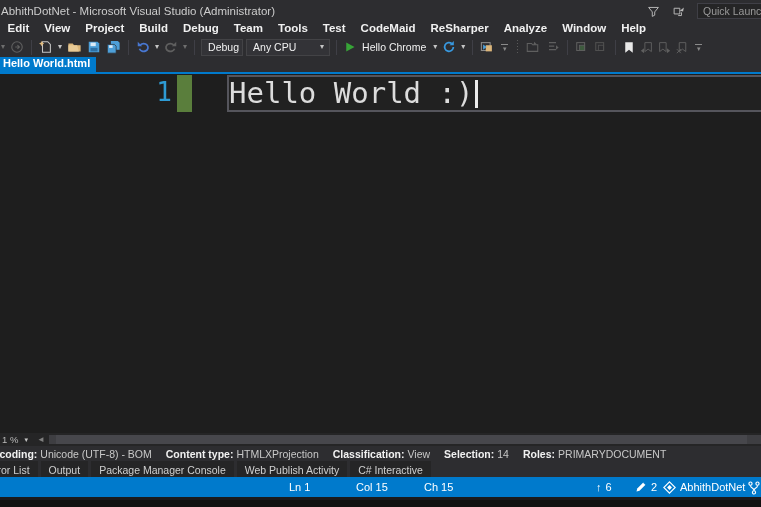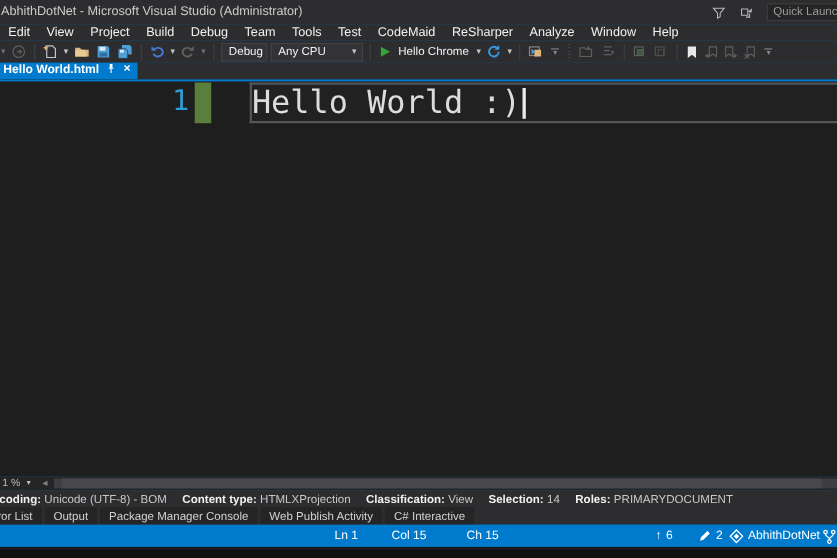--- a/index.html
+++ b/index.html
@@ -1,52 +1,52 @@
 <!DOCTYPE html>
 <html><head>
 <meta charset="utf-8">
 <style>
   * { margin:0; padding:0; box-sizing:border-box; }
   html,body { background:#111; }
   .window {
     position:relative; width:761px; height:500px; overflow:hidden;
-    background:#0369a1; font-family:"Liberation Sans", sans-serif;
+    background:#c4b5fd; font-family:"Liberation Sans", sans-serif;
     display:flex; flex-direction:column; color:#F1F1F1;
     -webkit-font-smoothing:antialiased;
   }
   
   .title-bar { height:22px; flex:0 0 22px; display:flex; align-items:center; background:#2D2D30; position:relative; }
   .title-text { font-size:11.5px; color:#CCCCCC; margin-left:1px; white-space:nowrap; }
   .title-right { position:absolute; right:0; top:0; height:22px; display:flex; align-items:center; gap:10px; }
   .tb-icon { width:16px; height:16px; display:flex; align-items:center; justify-content:center; }
   .quick-launch { width:70px; height:16px; background:#252526; border:1px solid #3F3F46; overflow:hidden;
     display:flex; align-items:center; padding-left:5px; margin-right:-6px; }
   .quick-launch span { font-size:10.5px; color:#999; white-space:nowrap; }
   
-  .menu-bar { height:15px; flex:0 0 15px; display:flex; align-items:center; background:#2D2D30; }
+  .menu-bar { height:15px; flex:0 0 15px; display:flex; background:#2D2D30;font-weight:bold; }
   .menu-item { font-size:11.5px; color:#F1F1F1; padding:0 7.5px; white-space:nowrap; cursor:default; }
   
   .toolbar { height:20px; flex:0 0 20px; display:flex; align-items:center; background:#2D2D30; gap:3px; padding-left:0; }
   .t-btn { height:18px; display:flex; align-items:center; justify-content:center; padding:0 1px; }
   .t-sep { width:1px; height:15px; background:#3F3F46; margin:0 3px; flex:0 0 1px; }
   .t-dots { width:4px; height:15px; margin:0 2px;
     background-image:repeating-linear-gradient(#5A5A5A 0 1px, transparent 1px 3px); background-size:1px 100%; background-repeat:no-repeat; background-position:center; }
   .caret { font-size:8px; color:#C5C5C5; line-height:1; padding:0 1px; }
   .caret.dim { color:#6E6E6E; }
   .combo { height:17px; background:#333337; border:1px solid #434346; display:flex; align-items:center;
     justify-content:space-between; font-size:10.5px; color:#F1F1F1; padding:0 4px 0 6px; }
   .combo .caret { margin-left:6px; }
   .run-label { font-size:10.5px; color:#F1F1F1; margin:0 3px 0 2px; white-space:nowrap; }
   .overflow-chev { display:flex; flex-direction:column; align-items:center; line-height:3px; margin:0 2px; }
   .overflow-chev i { display:block; width:7px; height:1px; background:#8A8A8A; margin-bottom:2px; }
   .overflow-chev span { font-size:7px; color:#8A8A8A; }
   
   .tab-strip { height:15px; flex:0 0 15px; background:#2D2D30; display:flex; align-items:flex-end; }
-  .doc-tab { height:15px; background:#007ACC; color:#FFFFFF; display:flex; align-items:flex-start;
-    padding:0 6px 0 3px; gap:6px; margin-left:0; }
+  .doc-tab { height:15px; background:#007ACC; color:#FFFFFF; display:flex; align-items:flex-end;
+    padding:0 6px 0 3px; gap:6px; margin-left:0;flex-direction:column; }
   .doc-tab .tab-label { font-size:11px; font-weight:bold; white-space:nowrap; }
   .doc-tab .close-x { font-size:11px; font-weight:bold; color:#FFF; line-height:1; }
   
   .editor { position:relative; flex:1 1 auto; background:#1E1E1E; overflow:hidden; }
   .accent-line { position:absolute; top:0; left:0; right:0; height:2px; background:#007ACC; }
   .line-number { position:absolute; left:148px; top:7px; width:24px; text-align:right;
     font-family:"DejaVu Sans Mono", monospace; font-size:26px; color:#2E9BD4; line-height:1; }
   .change-bar { position:absolute; left:177px; top:3px; width:15px; height:37px; background:#5A7E3C; }
   .current-line { position:absolute; left:227px; right:0; top:3px; height:37px;
     border:2px solid #55555C; border-right:none; background:rgba(255,255,255,0.015);
@@ -67,21 +67,21 @@
   .info-item { font-size:10.5px; color:#C8C8C8; }
   .info-item b { color:#F1F1F1; font-weight:bold; margin-right:3px; }
   
   .panel-tabs-wrap { height:16px; flex:0 0 16px; background:#2D2D30; overflow:hidden; display:flex; align-items:stretch; }
   .panel-tabs { display:flex; gap:3px; margin-left:-21px; }
   .panel-tab { background:#252526; color:#D0D0D0; font-size:10.5px; padding:1px 8px 0 8px;
     display:flex; align-items:center; white-space:nowrap; }
   
   .status-bar { height:20px; flex:0 0 20px; background:#007ACC; position:relative; font-size:11px; color:#FFFFFF; }
   .sb-item { position:absolute; top:3.5px; white-space:nowrap; display:flex; align-items:center; gap:4px; }
-  .sb-ln  { left:304px; } .sb-col { left:356px; } .sb-ch { left:424px; } .sb-ins { left:511px;margin-top:44px; }
+  .sb-ln  { left:289px; } .sb-col { left:356px; } .sb-ch { left:424px; } .sb-ins { left:511px;margin-top:44px; }
   .sb-push { left:596px; } .sb-edit { left:635px; } .sb-repo { left:663px; } .sb-branch { left:747px; }
   .sb-icon { display:flex; align-items:center; }
   .bottom-edge { height:3px; flex:0 0 3px; background:#1A1A1C; }
   svg { display:block; }
 </style>
 </head>
 <body>
 
 <div class="window">
 

